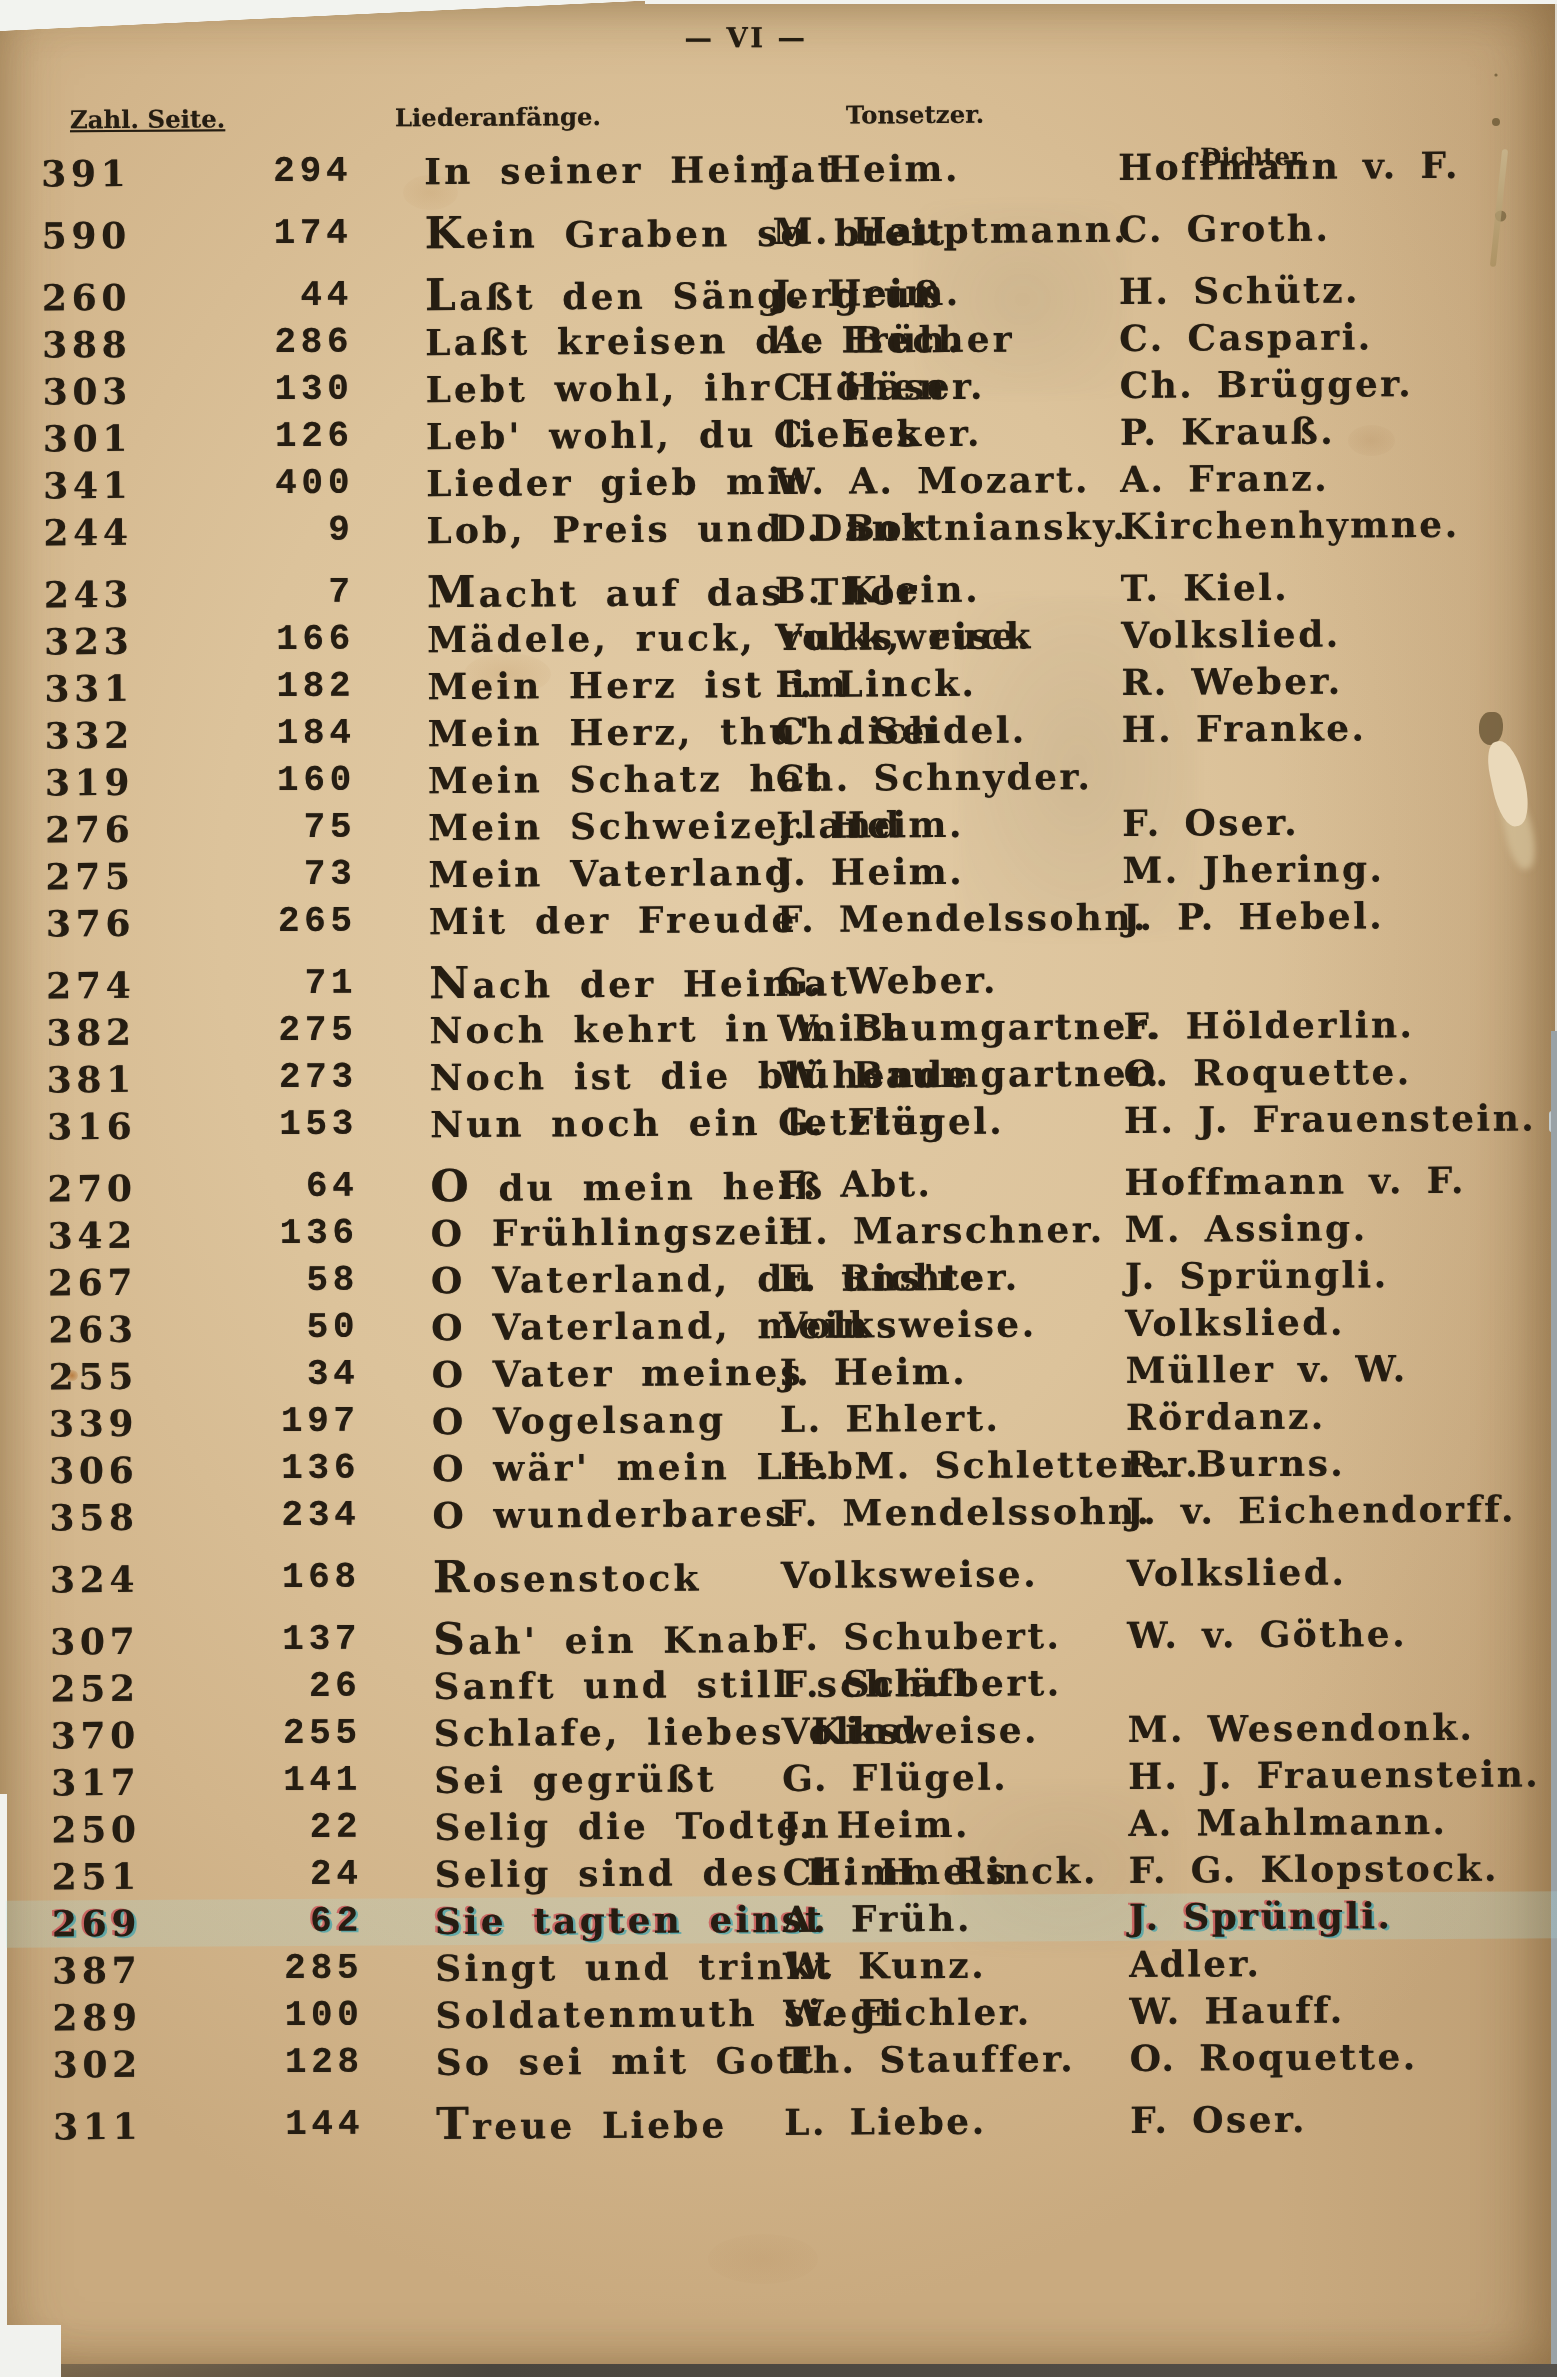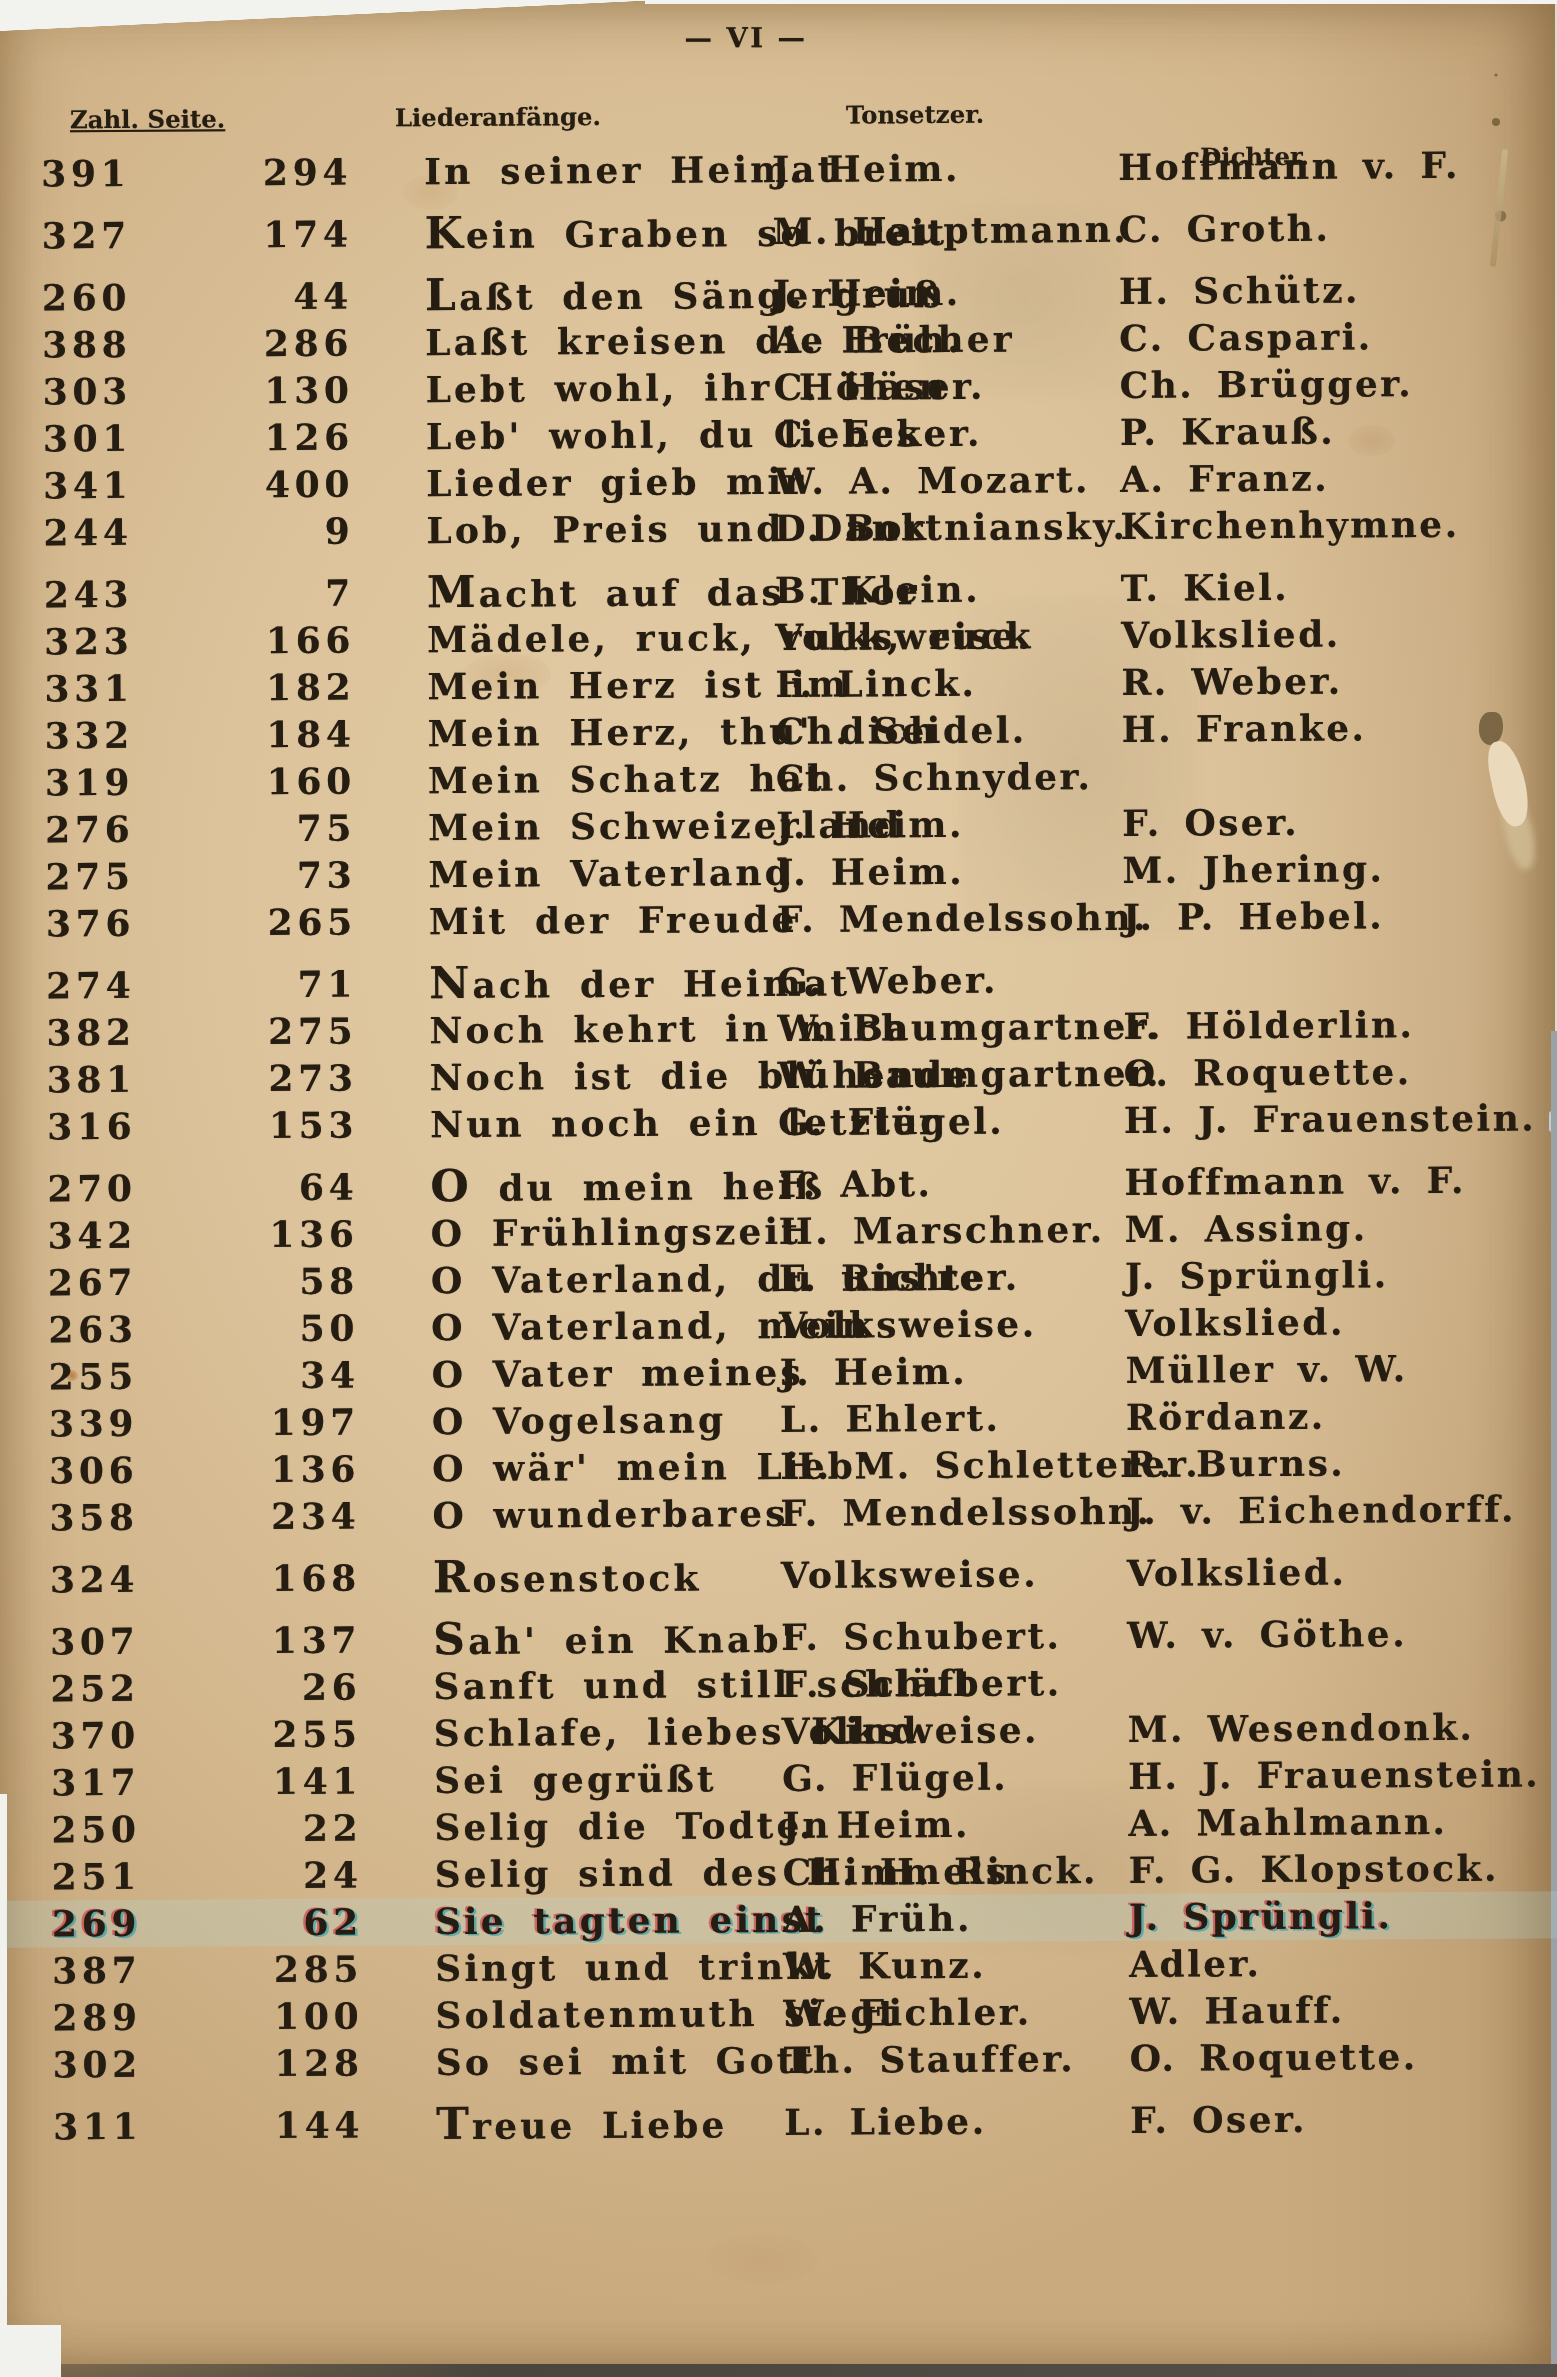--- a/index.html
+++ b/index.html
@@ -73,21 +73,21 @@
   .h-ton{left:851px;}
   .h-dichter{left:1205px;margin-top:44px;}
   .table{position:absolute;left:0;top:146px;width:1558px;}
   .row{position:relative;height:47px;}
   .row.gap{margin-top:15px;}
   .c{position:absolute;white-space:nowrap;
      font-size:36px;font-weight:bold;line-height:46px;
      letter-spacing:3.1px;word-spacing:11px;
      text-shadow:0 0 0.8px rgba(40,30,16,.55);}
   .zahl{left:46px;width:151px;letter-spacing:4.7px;}
-  .seite{left:206px;width:151px;text-align:right;letter-spacing:4.7px;}
+  .seite{left:206px;width:151px;text-align:right;letter-spacing:4.7px;font-family:Liberation Mono, monospace;}
   .lied{left:429px;}
   .ton{left:777px;letter-spacing:2.4px;word-spacing:7.9px;}
   .dichter{left:1123px;letter-spacing:2.4px;word-spacing:7.9px;}
   .lead{font-size:44px;font-weight:900;letter-spacing:3.1px;}
   
   .row.chroma{background:linear-gradient(rgba(170,225,228,.22),rgba(170,225,228,.22));}
   .row.chroma .zahl,.row.chroma .seite,.row.chroma .lied,.row.chroma .dichter{
     text-shadow:-2.4px -0.8px 0 rgba(205,35,55,.55), 2.4px 1.6px 0 rgba(0,150,180,.5), 0 0 0.8px rgba(40,30,16,.5);
   }
   .shade-right{position:absolute;top:0;bottom:0;left:1274px;right:0;
@@ -128,21 +128,21 @@
   </div>
   <div class="table">
       <div class="row">
     <span class="c zahl">391</span>
     <span class="c seite">294</span>
     <span class="c lied">In seiner Heimat</span>
     <span class="c ton">J. Heim.</span>
     <span class="c dichter">Hoffmann v. F.</span>
   </div>
       <div class="row gap">
-    <span class="c zahl">327</span>
+    <span class="c zahl">590</span>
     <span class="c seite">174</span>
     <span class="c lied"><span class="lead">K</span>ein Graben so breit</span>
     <span class="c ton">M. Hauptmann.</span>
     <span class="c dichter">C. Groth.</span>
   </div>
       <div class="row gap">
     <span class="c zahl">260</span>
     <span class="c seite">44</span>
     <span class="c lied"><span class="lead">L</span>aßt den Sängergruß</span>
     <span class="c ton">J. Heim.</span>

